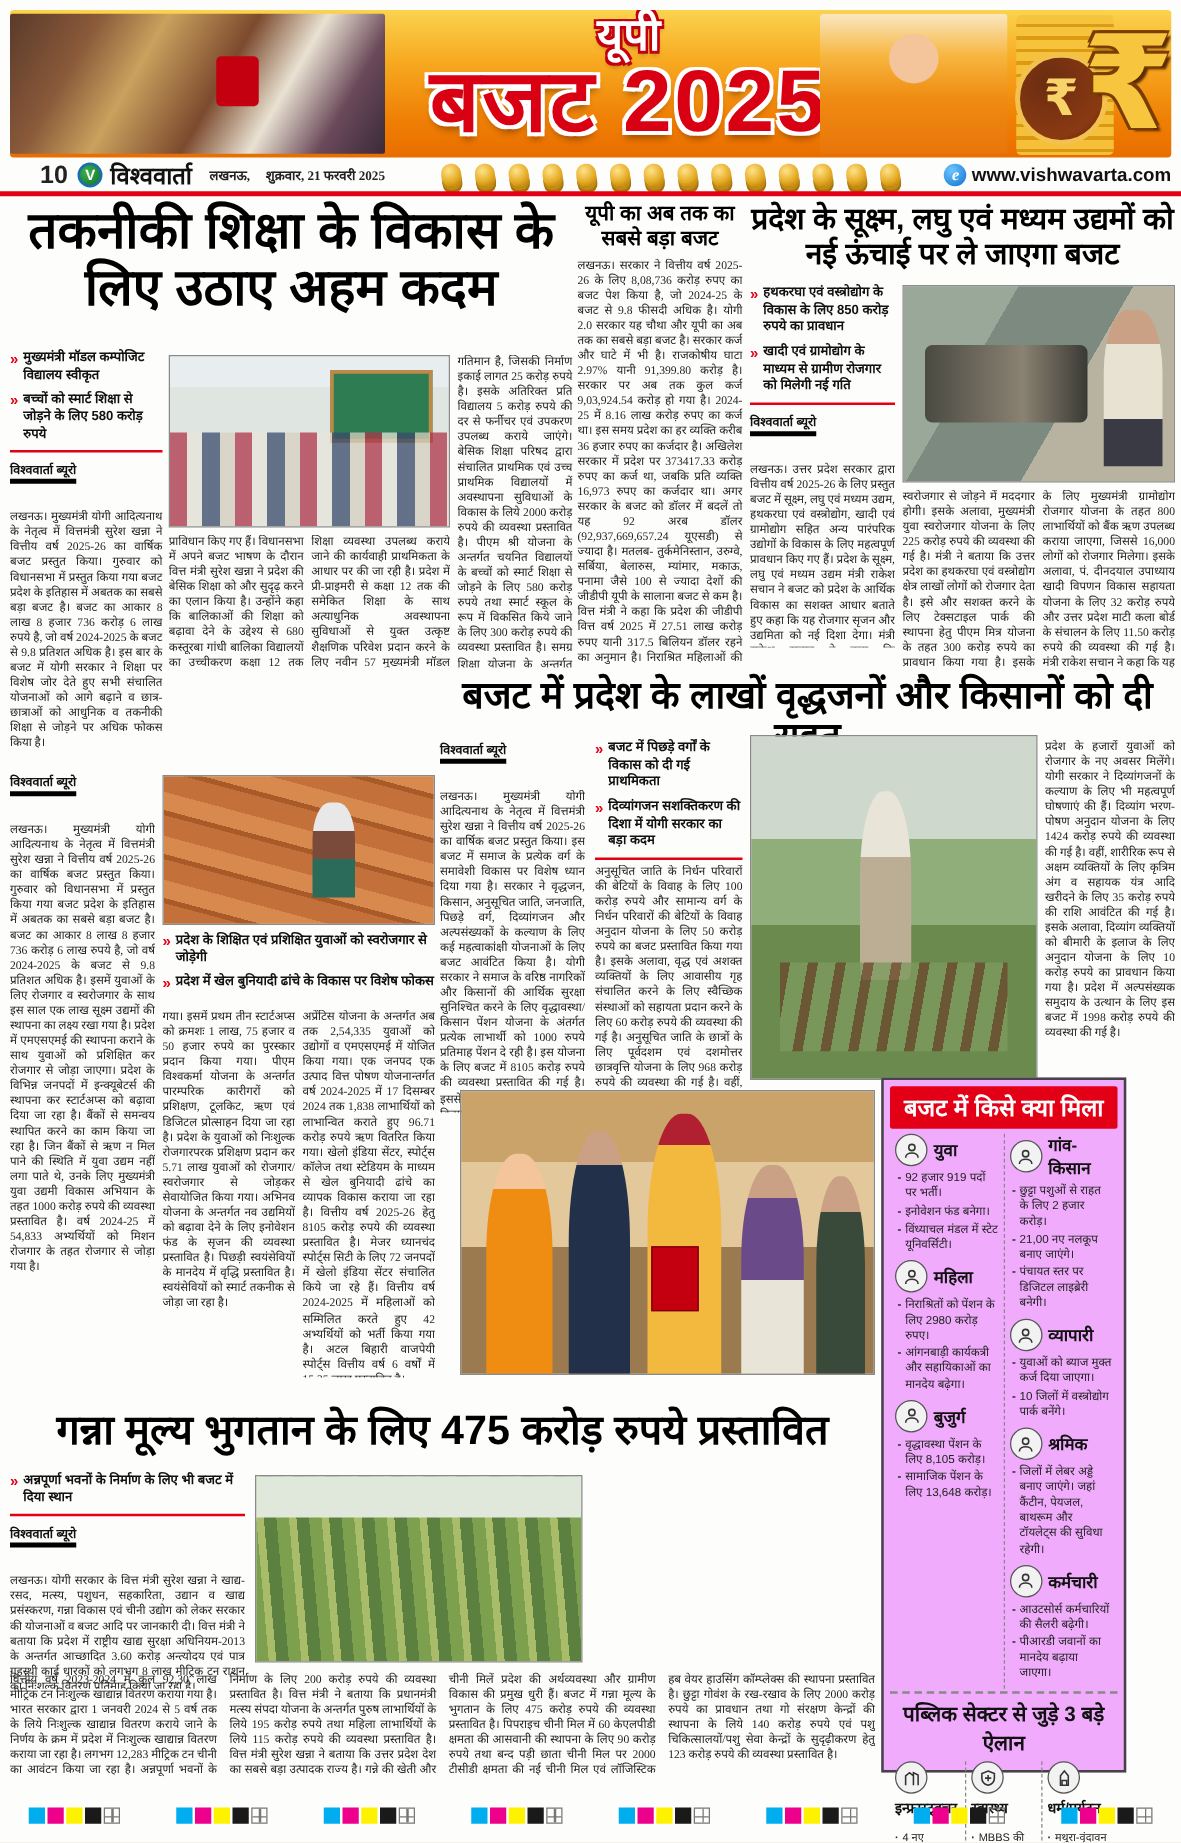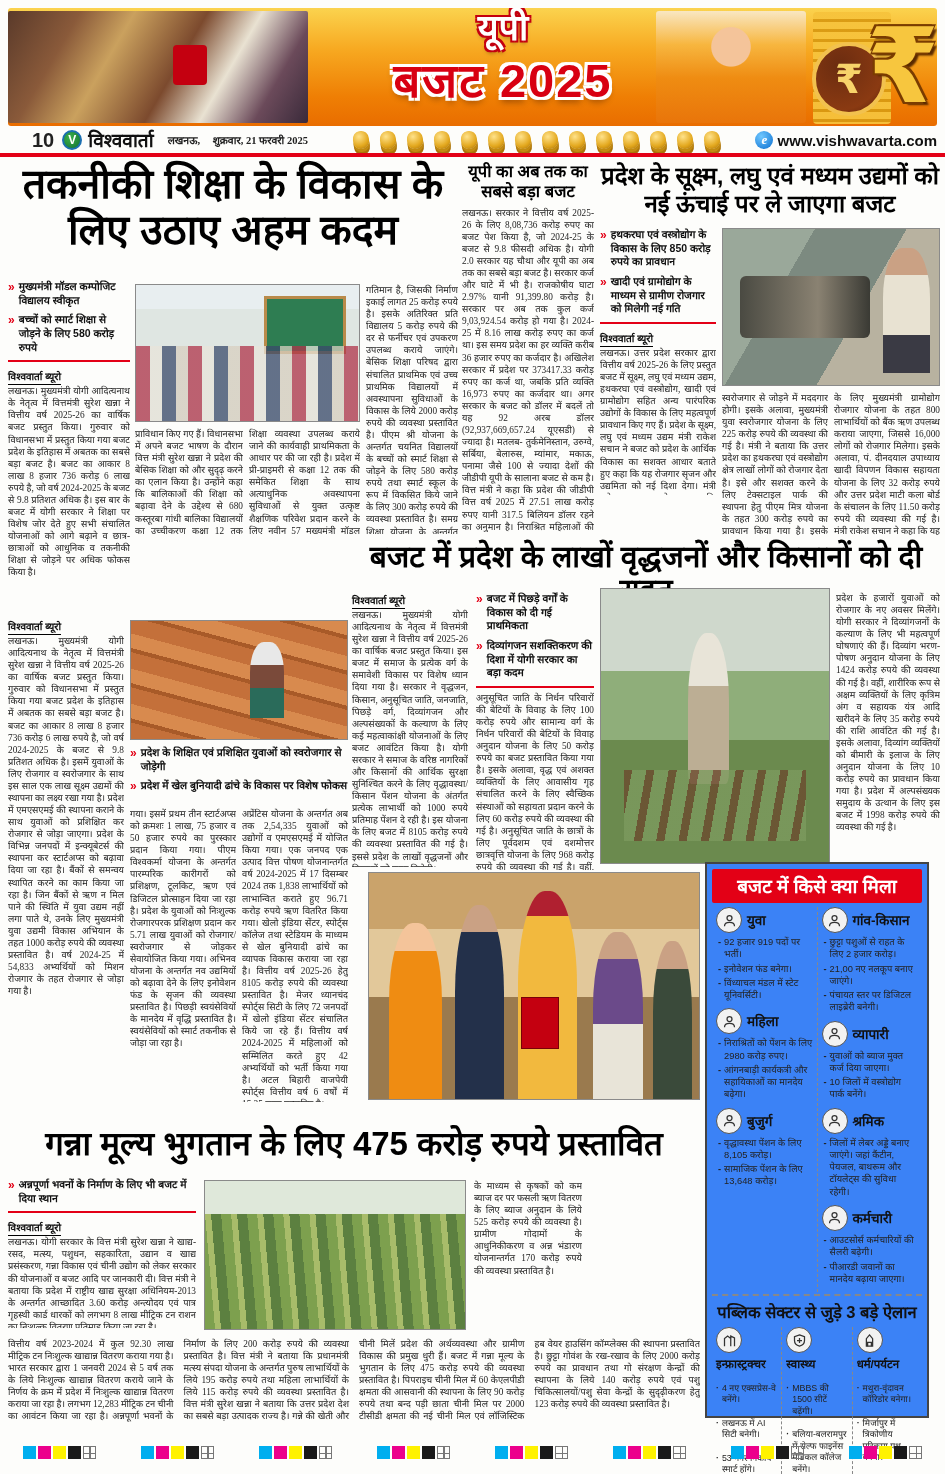--- a/index.html
+++ b/index.html
@@ -11,21 +11,21 @@
   .banner .pol-photo{position:absolute;left:0;top:3px;width:300px;height:112px;border-radius:2px;
           background:linear-gradient(120deg,#5a3a2a 0%,#8a5a3a 20%,#caa15e 35%,#7c4a2e 55%,#e9e2d2 70%,#6b4a5a 85%,#3a2a3a 100%);}
   .banner .pol-photo:before{content:"";position:absolute;left:55%;top:30%;width:34px;height:40px;background:#c40010;border-radius:4px;}
   .banner .dome{position:absolute;left:415px;top:10px;width:230px;height:108px;opacity:.45;
           background:radial-gradient(circle at 50% 18%, #d9c39a 0 16%, transparent 17%),
                      linear-gradient(180deg,transparent 22%, #cfb astransparent),
                      linear-gradient(180deg,transparent 24%, #d8c49c 25% 100%);border-radius:8px;}
   .banner .title{position:absolute;left:300px;top:0;width:390px;text-align:center;font-family:"Liberation Sans",sans-serif;font-weight:900;}
   .banner .t1{font-size:36px;line-height:40px;color:#ffffff;
           text-shadow:-2px -2px 0 #c40010,2px -2px 0 #c40010,-2px 2px 0 #c40010,2px 2px 0 #c40010,0 3px 4px rgba(0,0,0,.35);}
-  .banner .t2{font-size:47px;line-height:66px;color:#d80012;letter-spacing:2px;
+  .banner .t2{font-size:70px;line-height:66px;color:#d80012;letter-spacing:2px;
           text-shadow:-3px -3px 0 #ffffff,3px -3px 0 #ffffff,-3px 3px 0 #ffffff,3px 3px 0 #ffffff,0 5px 6px rgba(60,20,0,.45);text-align:center;}
   .banner .yogi{position:absolute;left:648px;top:3px;width:150px;height:112px;border-radius:3px;
           background:radial-gradient(circle at 50% 32%, #f4c49a 0 18%, transparent 19%),
                      linear-gradient(180deg,#f9e7c2 0%,#f7b63f 30%,#ef8c12 60%,#e9750a 100%);}
   .banner .coin-big{position:absolute;left:804px;top:34px;width:66px;height:66px;border-radius:50%;
           background:radial-gradient(circle at 35% 30%,#6b2c10,#8a3a12 70%,#5a2208);border:4px solid #f2c14e;
           color:#f7d36a;font-size:40px;font-weight:bold;display:flex;align-items:center;justify-content:center;font-family:"DejaVu Sans",sans-serif;}
   .banner .coin-stack{position:absolute;right:46px;top:4px;width:78px;height:112px;
           background:repeating-linear-gradient(180deg,#f6c33c 0 7px,#d99a12 7px 10px);border-radius:4px;opacity:.95;}
   .banner .rupee-huge{position:absolute;right:-2px;top:2px;font-size:104px;line-height:112px;font-weight:bold;color:#f7c63e;
@@ -45,21 +45,21 @@
   .eicon{width:18px;height:18px;border-radius:50%;background:radial-gradient(circle at 35% 30%,#6fc7ff,#0b6fd0);color:#fff;
         font-style:italic;font-size:13px;display:flex;align-items:center;justify-content:center;margin-right:4px;font-family:"Liberation Serif",serif;}
   .redrule{position:absolute;left:0;top:153px;width:945px;height:4px;background:#e30016;}
   
   .headline{font-family:"Liberation Sans",sans-serif;font-weight:900;color:#000;text-align:center;}
   .bullets{display:flex;flex-direction:column;gap:6px;}
   .b-item{display:flex;font-family:"Liberation Sans",sans-serif;font-weight:bold;font-size:10.5px;line-height:1.3;color:#111;}
   .gmark{color:#e30016;font-weight:900;margin-right:4px;font-size:12px;}
   .rule-red{height:2px;background:#e30016;margin:6px 0 4px 0;}
   .byline{font-family:"Liberation Sans",sans-serif;font-weight:bold;font-size:10px;color:#111;
-          border-bottom:1px solid #000000;display:inline-block;padding-bottom:1px;margin-bottom:0;}
+          border-bottom:4px solid #000000;display:inline-block;padding-bottom:1px;margin-bottom:21px;}
   .col{font-size:9.3px;line-height:1.3;text-align:justify;overflow:hidden;color:#1d1d1d;}
   .photo{border:1px solid #8a8a8a;box-sizing:border-box;position:relative;overflow:hidden;}
   .cap{font-size:9.5px;font-weight:bold;text-align:left;color:#111;padding-top:2px;}
   
   .ph-class{background:linear-gradient(180deg,#e8eef0 0 18%,#dfe6e2 18% 100%);}
   .ph-class .board{position:absolute;right:6%;top:8%;width:34%;height:38%;background:#2e7d52;border:3px solid #b98a4a;}
   .ph-class .kids{position:absolute;left:0;bottom:0;width:100%;height:55%;
       background:repeating-linear-gradient(90deg,#b0344a 0 14px,#e8e4da 14px 26px,#3a4a6b 26px 40px,#d8cfc0 40px 52px);opacity:.75;}
   .ph-lathe{background:linear-gradient(120deg,#9aa89a 0 30%,#7c8a80 30% 60%,#b8b2a0 60% 100%);}
   .ph-lathe .mach{position:absolute;left:8%;top:30%;width:60%;height:40%;background:linear-gradient(90deg,#4a4a42,#8a8272 60%,#3a3a34);border-radius:6px;}
@@ -67,21 +67,21 @@
   .ph-brick{background:repeating-linear-gradient(15deg,#c4703a 0 16px,#a85a28 16px 20px,#d88a4e 20px 34px);}
   .ph-brick .worker{position:absolute;left:55%;top:18%;width:16%;height:64%;background:linear-gradient(180deg,#e8e8e8 0 30%,#7a4a3a 30% 60%,#2a6b5a 60% 100%);border-radius:40% 40% 0 0;}
   .ph-farm{background:linear-gradient(180deg,#cfd8cc 0 30%,#8fae7a 30% 55%,#6b8a4e 55% 100%);}
   .ph-farm .farmer{position:absolute;left:38%;top:16%;width:18%;height:55%;background:linear-gradient(180deg,#e8e4d8 0 35%,#bcae94 35% 100%);border-radius:45% 45% 8% 8%;}
   .ph-farm .furrow{position:absolute;left:10%;bottom:8%;width:80%;height:26%;background:repeating-linear-gradient(100deg,#6b4a2e 0 8px,#7c9a5e 8px 22px);opacity:.8;}
   .ph-group{background:linear-gradient(180deg,#caa36b 0 25%,#e2c89a 25% 55%,#9a7a4e 55% 100%);}
   .ph-group .fig{position:absolute;bottom:0;border-radius:45% 45% 0 0;}
   .ph-sugar{background:repeating-linear-gradient(85deg,#7da04e 0 10px,#a8bc6a 10px 16px,#5c8040 16px 26px);}
   .ph-sugar .sky{position:absolute;left:0;top:0;width:100%;height:22%;background:#dfe8da;}
   
-  .sbox{position:absolute;left:705px;top:862px;width:224px;height:556px;border:2px solid #444;background:#3b82f6;box-sizing:border-box;padding:5px;}
+  .sbox{position:absolute;left:705px;top:862px;width:196px;height:556px;border:2px solid #444;background:#f0abfc;box-sizing:border-box;padding:5px;}
   .sbox-head{background:#e30016;color:#fff;font-family:"Liberation Sans",sans-serif;font-weight:900;font-size:19px;
              text-align:center;padding:4px 0;border-radius:2px;}
   .cats{display:flex;margin-top:4px;}
   .catcol{flex:1;padding:0 4px;}
   .catcol+.catcol{border-left:1.5px dashed #888;}
   .cat{margin-bottom:7px;}
   .cat-h{display:flex;align-items:center;gap:5px;font-family:"Liberation Sans",sans-serif;font-weight:900;font-size:13.5px;color:#111;}
   .cicon{width:24px;height:24px;border-radius:50%;border:1.5px solid #555;display:flex;align-items:center;justify-content:center;flex:none;background:#f2f2f2;}
   .cicon svg{width:15px;height:15px;stroke:#333;fill:none;stroke-width:2;}
   .cat ul{margin:3px 0 0 2px;padding:0;list-style:none;}
@@ -440,21 +440,20 @@
             <span>अन्नपूर्णा भवनों के निर्माण के लिए भी बजट में दिया स्थान</span>
           </div>
       </div>
       <div class="rule-red"></div>
       <div class="byline">विश्ववार्ता ब्यूरो</div>
       <div class="col" style="height:92px;">लखनऊ। योगी सरकार के वित्त मंत्री सुरेश खन्ना ने खाद्य-रसद, मत्स्य, पशुधन, सहकारिता, उद्यान व खाद्य प्रसंस्करण, गन्ना विकास एवं चीनी उद्योग को लेकर सरकार की योजनाओं व बजट आदि पर जानकारी दी। वित्त मंत्री ने बताया कि प्रदेश में राष्ट्रीय खाद्य सुरक्षा अधिनियम-2013 के अन्तर्गत आच्छादित 3.60 करोड़ अन्त्योदय एवं पात्र गृहस्थी कार्ड धारकों को लगभग 8 लाख मीट्रिक टन राशन का निःशुल्क वितरण प्रतिमाह किया जा रहा है।</div>
     </div>
     <div class="photo ph-sugar abs" style="left:196px;top:54px;width:262px;height:150px;">
       <div class="sky"></div>
     </div>
-    <div class="col abs" style="left:466px;top:54px;width:108px;height:150px;">के माध्यम से कृषकों को कम ब्याज दर पर फसली ऋण वितरण के लिए ब्याज अनुदान के लिये 525 करोड़ रुपये की व्यवस्था है। ग्रामीण गोदामों के आधुनिकीकरण व अन्न भंडारण योजनान्तर्गत 170 करोड़ रुपये की व्यवस्था प्रस्तावित है।</div>
     <div class="col abs" style="left:0;top:212px;width:692px;height:98px;column-count:4;column-gap:10px;">वित्तीय वर्ष 2023-2024 में कुल 92.30 लाख मीट्रिक टन निःशुल्क खाद्यान्न वितरण कराया गया है। भारत सरकार द्वारा 1 जनवरी 2024 से 5 वर्ष तक के लिये निःशुल्क खाद्यान्न वितरण कराये जाने के निर्णय के क्रम में प्रदेश में निःशुल्क खाद्यान्न वितरण कराया जा रहा है। लगभग 12,283 मीट्रिक टन चीनी का आवंटन किया जा रहा है। अन्नपूर्णा भवनों के निर्माण के लिए 200 करोड़ रुपये की व्यवस्था प्रस्तावित है। वित्त मंत्री ने बताया कि प्रधानमंत्री मत्स्य संपदा योजना के अन्तर्गत पुरुष लाभार्थियों के लिये 195 करोड़ रुपये तथा महिला लाभार्थियों के लिये 115 करोड़ रुपये की व्यवस्था प्रस्तावित है। वित्त मंत्री सुरेश खन्ना ने बताया कि उत्तर प्रदेश देश का सबसे बड़ा उत्पादक राज्य है। गन्ने की खेती और चीनी मिलें प्रदेश की अर्थव्यवस्था और ग्रामीण विकास की प्रमुख धुरी हैं। बजट में गन्ना मूल्य के भुगतान के लिए 475 करोड़ रुपये की व्यवस्था प्रस्तावित है। पिपराइच चीनी मिल में 60 केएलपीडी क्षमता की आसवानी की स्थापना के लिए 90 करोड़ रुपये तथा बन्द पड़ी छाता चीनी मिल पर 2000 टीसीडी क्षमता की नई चीनी मिल एवं लॉजिस्टिक हब वेयर हाउसिंग कॉम्प्लेक्स की स्थापना प्रस्तावित है। छुट्टा गोवंश के रख-रखाव के लिए 2000 करोड़ रुपये का प्रावधान तथा गो संरक्षण केन्द्रों की स्थापना के लिये 140 करोड़ रुपये एवं पशु चिकित्सालयों/पशु सेवा केन्द्रों के सुदृढ़ीकरण हेतु 123 करोड़ रुपये की व्यवस्था प्रस्तावित है।</div>
   </div>
 
   <div class="printbars">
     <div class="pgrp">
         <span class="sq" style="background:#00aeef"></span>
         <span class="sq" style="background:#ec008c"></span>
         <span class="sq" style="background:#fff200"></span>
         <span class="sq" style="background:#1a1a1a"></span>
         <span class="reg"></span>

